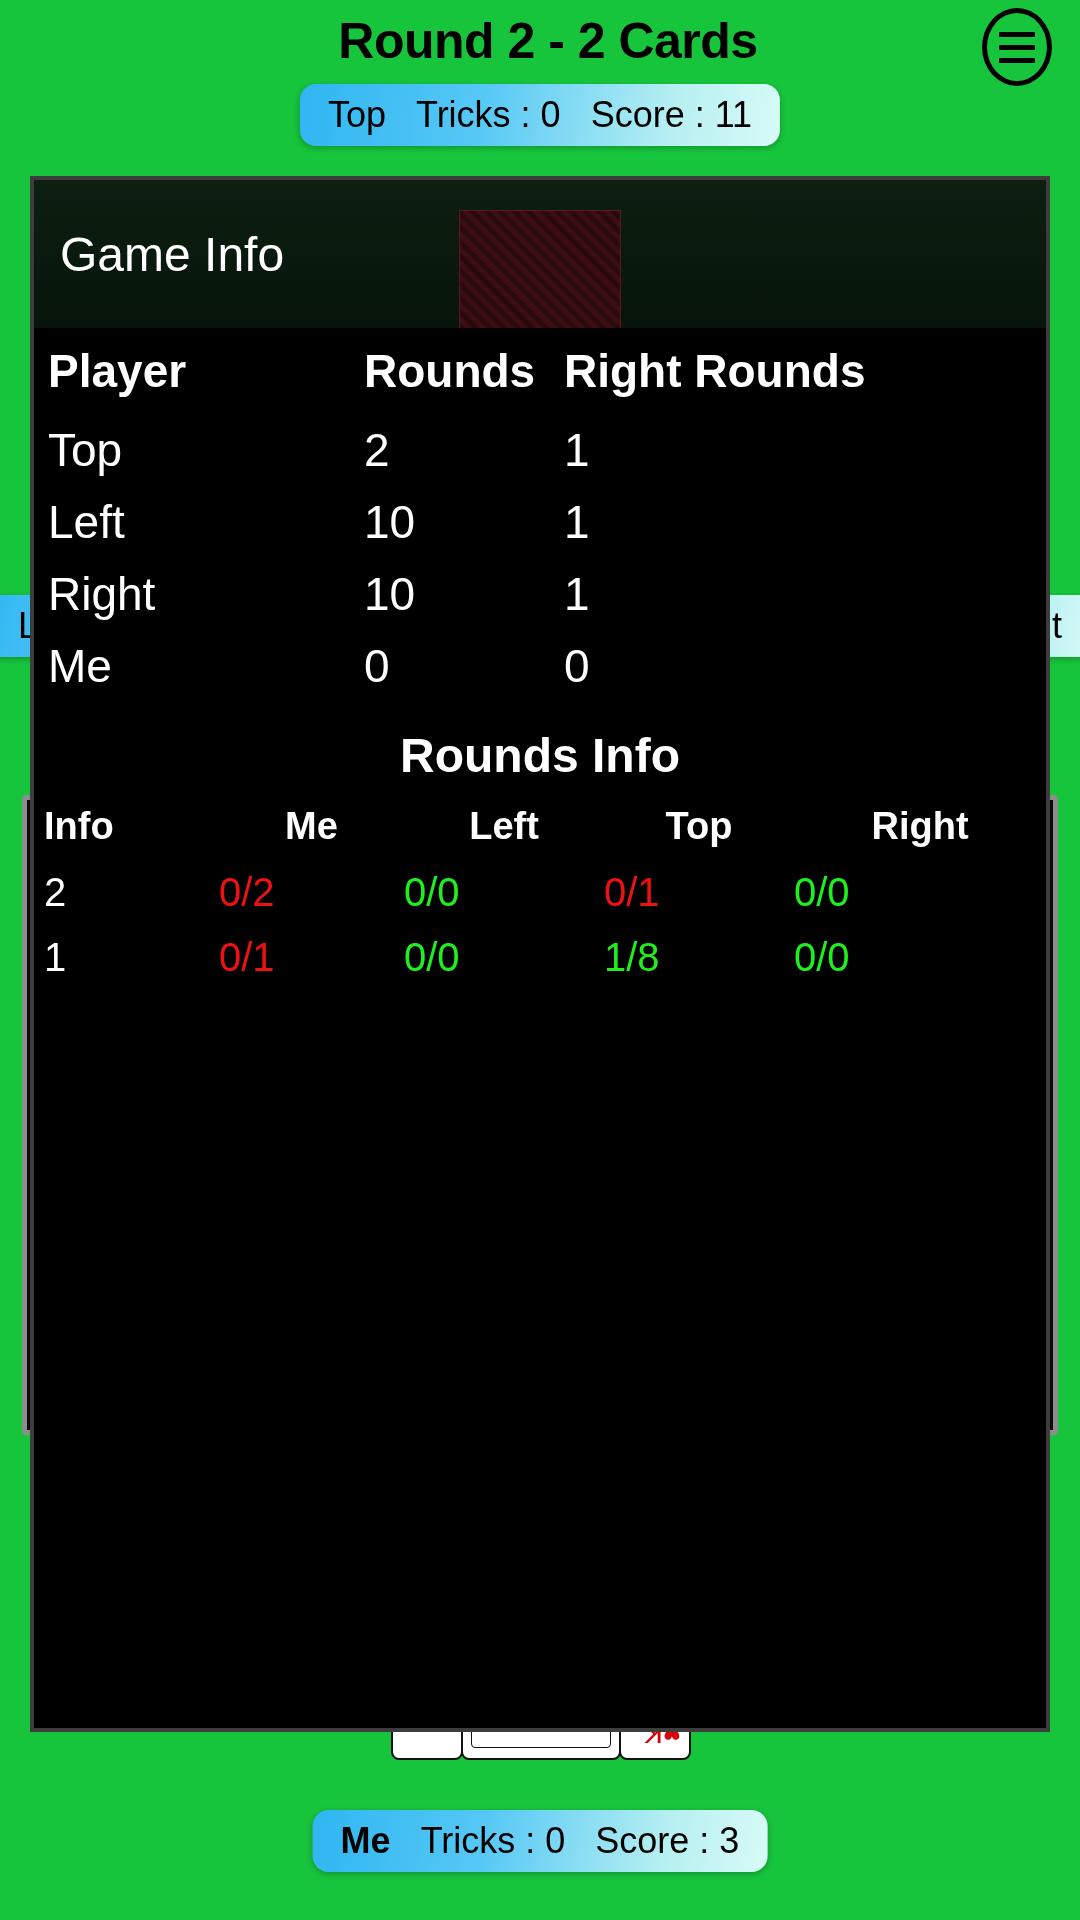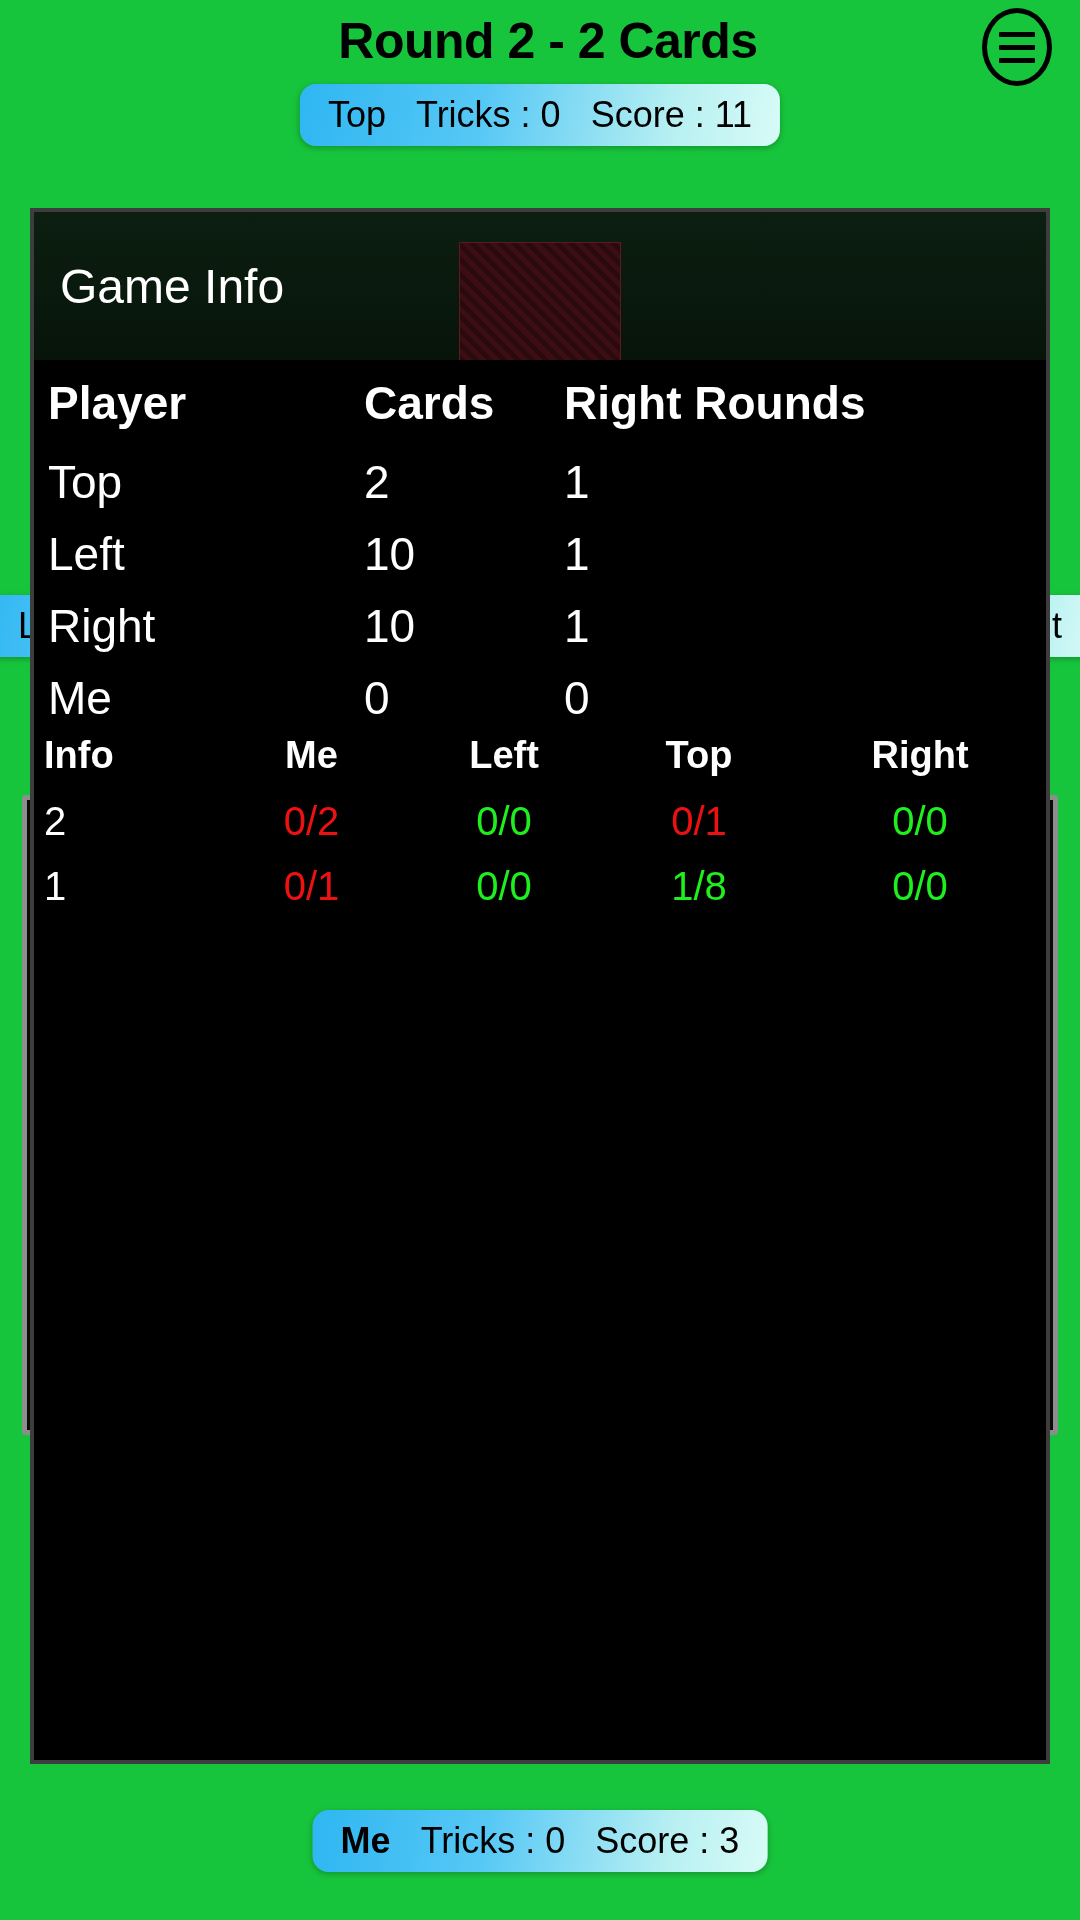--- a/index.html
+++ b/index.html
@@ -113,21 +113,20 @@
     clip-path:polygon(0 0,100% 0,100% 40%,92% 100%,84% 40%,76% 100%,68% 40%,60% 100%,52% 40%,44% 100%,36% 40%,28% 100%,20% 40%,12% 100%,4% 40%,0 60%);
   }
 
   
   .dialog{
     position:absolute; left:30px; top:176px;
     width:1020px; height:1556px;
     background:#84cc16;
     border:4px solid #3d3d3d;
     overflow:hidden;
-    margin-top:32px;
   }
   .dlg-header{
     position:relative;
     height:148px;
     background:linear-gradient(180deg,#0c1f11 0%, #071409 100%);
     display:flex; align-items:center;
   }
   .dlg-header .hdr-title{
     color:#fff; font-size:48px; margin-left:26px; font-weight:normal;
   }
@@ -159,21 +158,21 @@
   .rounds-title{
     text-align:center; color:#fff; font-weight:bold;
     font-size:48px; margin-top:26px; margin-bottom:22px;
   }
 
   .rounds-tbl{ width:100%; border-collapse:collapse; table-layout:fixed; }
   .rounds-tbl th{
     color:#fff; font-weight:bold; font-size:38px; text-align:center; padding-bottom:14px;
   }
   .rounds-tbl td{
-    font-size:40px; text-align:center; padding:8px 0 12px;
+    font-size:40px; text-align:left; padding:8px 0 12px;
   }
   .rounds-tbl th.c-round, .rounds-tbl td.c-round{ text-align:left; padding-left:10px; width:185px; }
   .rounds-tbl th.c-me,.rounds-tbl td.c-me{ width:185px; }
   .rounds-tbl th.c-left,.rounds-tbl td.c-left{ width:200px; }
   .rounds-tbl th.c-top,.rounds-tbl td.c-top{ width:190px; }
   .rounds-tbl td.c-round{ color:#fff; }
   .v-miss{ color:#ee1111; }
   .v-hit { color:#1ef01e; }
 </style>
 </head>
@@ -238,21 +237,21 @@
       <div class="hdr-title">Game Info</div>
       <div class="card-back"></div>
     </div>
 
     <div class="dlg-body">
 
       <table class="score-tbl">
         <thead>
           <tr class="hdr">
             <th class="c-player">Player</th>
-            <th class="c-score">Cards</th>
+            <th class="c-score">Rounds</th>
             <th class="c-rounds">Right Rounds</th>
           </tr>
         </thead>
         <tbody>
           <tr>
             <td class="c-player">Top</td>
             <td class="c-score">2</td>
             <td class="c-rounds">1</td>
           </tr>
           <tr>
@@ -266,20 +265,21 @@
             <td class="c-rounds">1</td>
           </tr>
           <tr>
             <td class="c-player">Me</td>
             <td class="c-score">0</td>
             <td class="c-rounds">0</td>
           </tr>
         </tbody>
       </table>
 
+      <div class="rounds-title">Rounds Info</div>
 
       <table class="rounds-tbl">
         <thead>
           <tr>
             <th class="c-round">Info</th>
             <th class="c-me">Me</th>
             <th class="c-left">Left</th>
             <th class="c-top">Top</th>
             <th class="c-right">Right</th>
           </tr>

